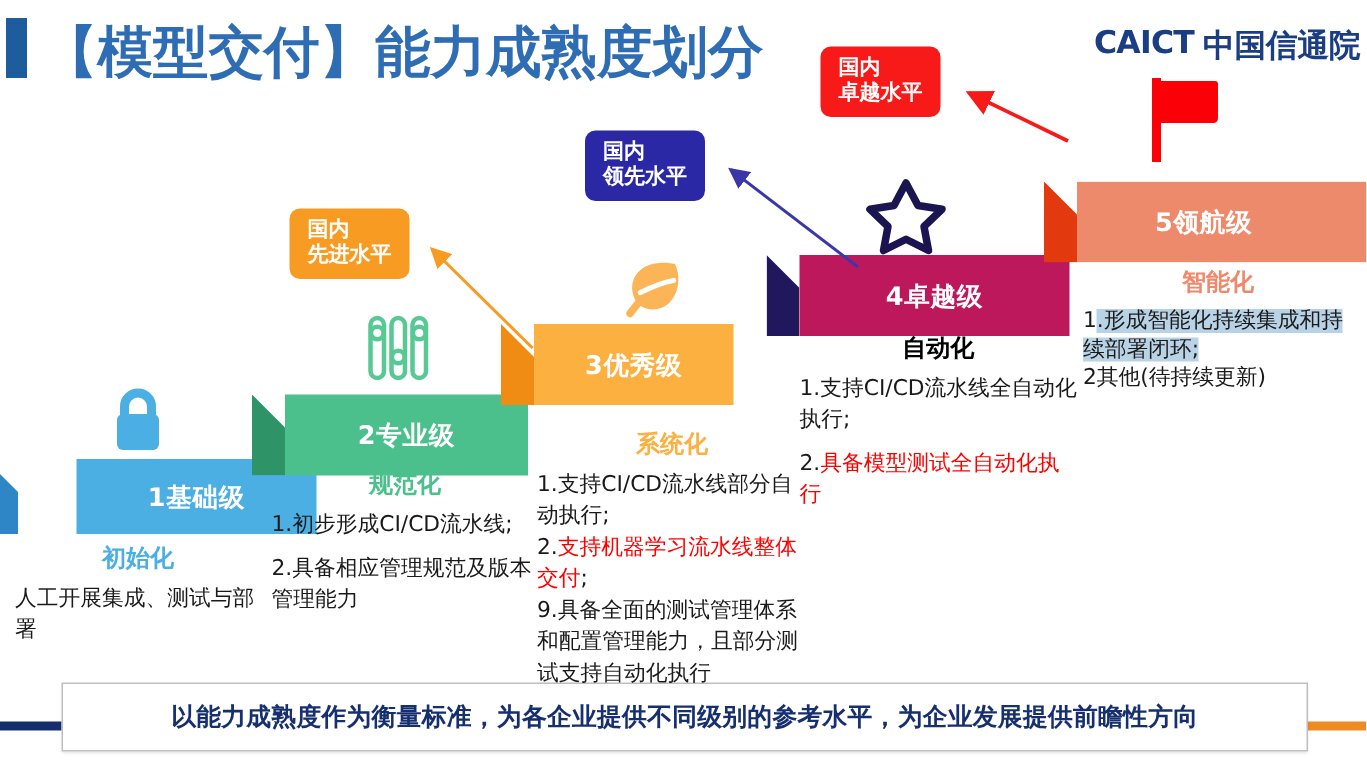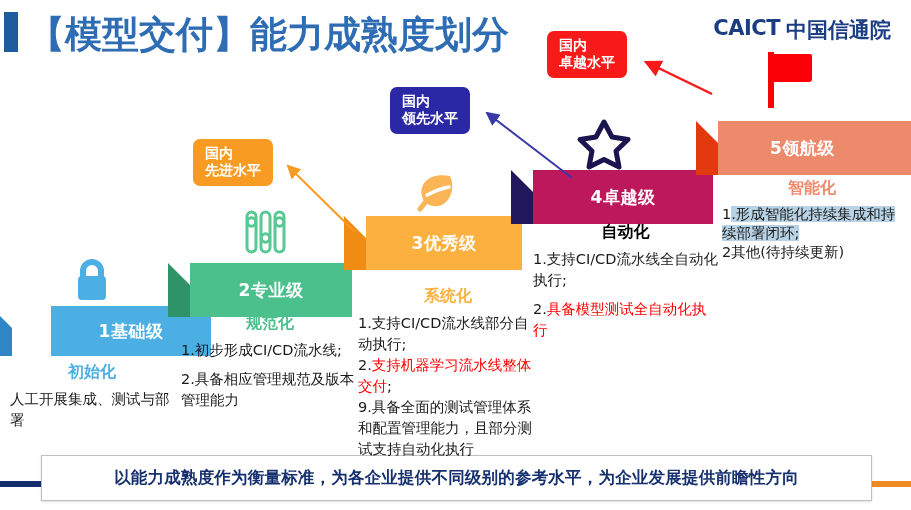--- a/index.html
+++ b/index.html
@@ -38,21 +38,21 @@
     font-size: 37px;
     font-weight: bold;
     color: #2E6DB4;
     letter-spacing: 0px;
     white-space: nowrap;
   }
 
   
   .logo-wrap {
     position: absolute;
-    right: 20px;
+    right: 4px;
     top: 16px;
     display: flex;
     align-items: flex-start;
     white-space: nowrap;
   }
   .logo-caict {
     position: relative;
     font-size: 21px;
     font-weight: bold;
     color: #1B3D82;
@@ -285,21 +285,21 @@
     <div class="face">2专业级</div>
   </div>
   <div class="step-text" style="left:181px; top:313px; width:178px;">
     <div class="sub-title sub-2">规范化</div>
     <div class="desc loose">
       <p>1.初步形成CI/CD流水线;</p>
       <p>2.具备相应管理规范及版本管理能力</p>
     </div>
   </div>
 
-  <div class="step s3" style="left:366px; top:216px; width:156px; height:54px;">
+  <div class="step s3" style="left:356px; top:216px; width:133px; height:54px;">
     <div class="side"></div>
     <div class="face">3优秀级</div>
   </div>
   <div class="step-text" style="left:358px; top:266px; width:180px;">
     <div class="sub-title sub-3">系统化</div>
     <div class="desc">
       <p>1.支持CI/CD流水线部分自动执行;</p>
       <p>2.<span class="red">支持机器学习流水线整体交付</span>;</p>
       <p>9.具备全面的测试管理体系和配置管理能力，且部分测试支持自动化执行</p>
     </div>

